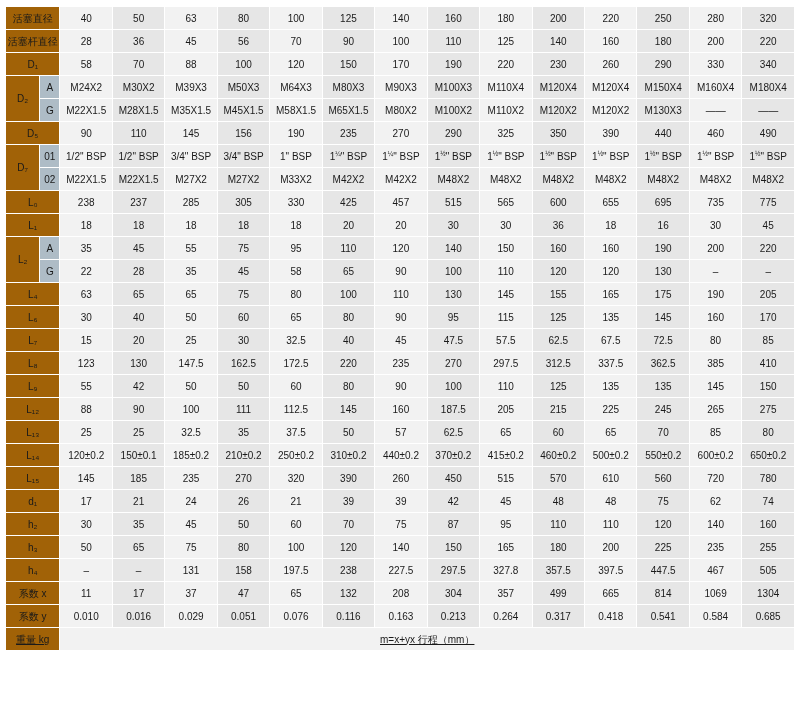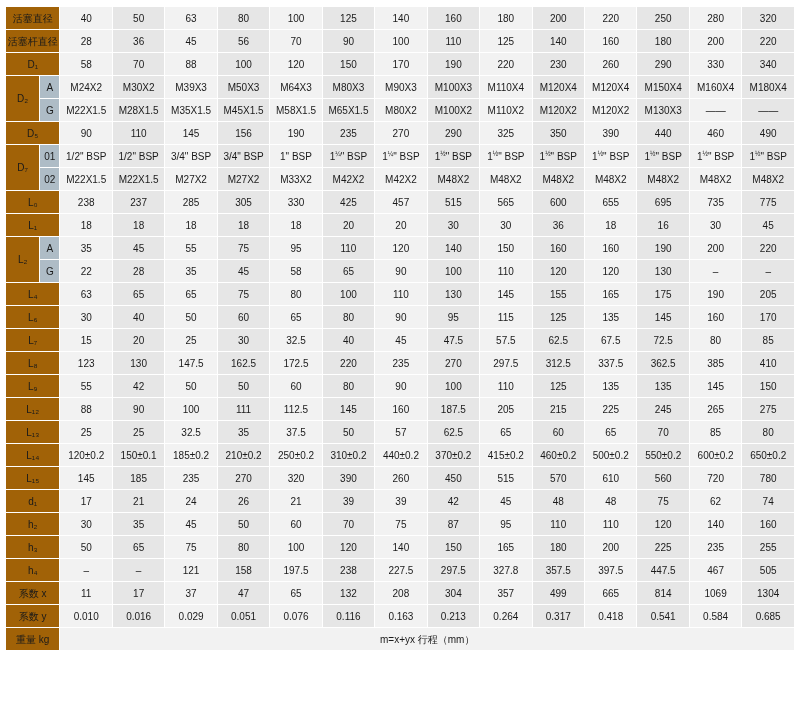--- a/index.html
+++ b/index.html
@@ -57,20 +57,21 @@
   td.tiny {
     font-size: 7.5px;
   }
   .sup {
     font-size: 6.5px;
     vertical-align: super;
   }
   .note-row td {
     height: 26px;
     font-size: 10px;
+    text-decoration: underline;
   }
   td.lbl-tall {
     line-height: 1.1;
   }
 </style>
 </head>
 <body>
 
 <table id="spec-table">
   <colgroup>
@@ -500,21 +501,21 @@
         <td class="d alt">180</td>
         <td class="d">200</td>
         <td class="d alt">225</td>
         <td class="d">235</td>
         <td class="d alt">255</td>
       </tr>
       <tr>
         <td class="lbl" colspan="2">h₄</td>
         <td class="d">–</td>
         <td class="d alt">–</td>
-        <td class="d">121</td>
+        <td class="d">131</td>
         <td class="d alt">158</td>
         <td class="d">197.5</td>
         <td class="d alt">238</td>
         <td class="d">227.5</td>
         <td class="d alt">297.5</td>
         <td class="d">327.8</td>
         <td class="d alt">357.5</td>
         <td class="d">397.5</td>
         <td class="d alt">447.5</td>
         <td class="d">467</td>

